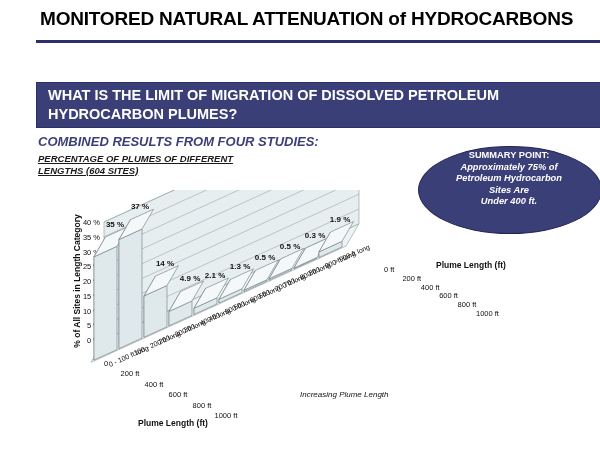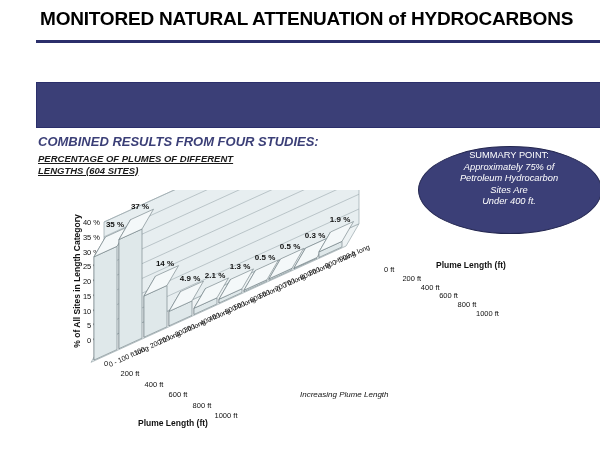--- a/index.html
+++ b/index.html
@@ -51,22 +51,22 @@
   .summary{
     position:absolute;left:396px;top:146px;width:182px;height:86px;
     border-radius:50%;
     background:#3b3f77;
     border:1px solid #23264f;
   }
   .summary-inner{
     position:absolute;left:396px;top:150px;width:182px;
     text-align:center;color:#ffffff;font-size:9.3px;line-height:11.6px;
   }
-  .summary-inner .sp{font-weight:normal;}
-  .summary-inner .sb{font-style:italic;font-weight:normal;}
+  .summary-inner .sp{font-weight:bold;}
+  .summary-inner .sb{font-style:italic;font-weight:bold;}
 
   
   .chart{
     position:absolute;left:40px;top:190px;width:540px;height:240px;
   }
   .chart svg{display:block;}
 
   
   .axis-text{font-family:"Liberation Sans", sans-serif;font-size:7.5px;fill:#111;}
   .val-lbl{font-family:"Liberation Sans", sans-serif;font-size:8px;font-weight:bold;fill:#111;}
@@ -77,20 +77,24 @@
 </style>
 </head>
 <body>
 
 <div class="slide">
 
   <div class="main-title">MONITORED NATURAL ATTENUATION of HYDROCARBONS</div>
   <div class="title-rule"></div>
 
   <div class="banner"></div>
+  <div class="banner-text">
+    <div>WHAT IS THE LIMIT OF MIGRATION OF DISSOLVED PETROLEUM</div>
+    <div>HYDROCARBON PLUMES?</div>
+  </div>
 
   <div class="combined">COMBINED RESULTS FROM FOUR STUDIES:</div>
   <div class="pct-note">
     <div>PERCENTAGE OF PLUMES OF DIFFERENT</div>
     <div>LENGTHS (604 SITES)</div>
   </div>
 
   <div class="summary"></div>
   <div class="summary-inner">
     <div class="sp">SUMMARY POINT:</div>

